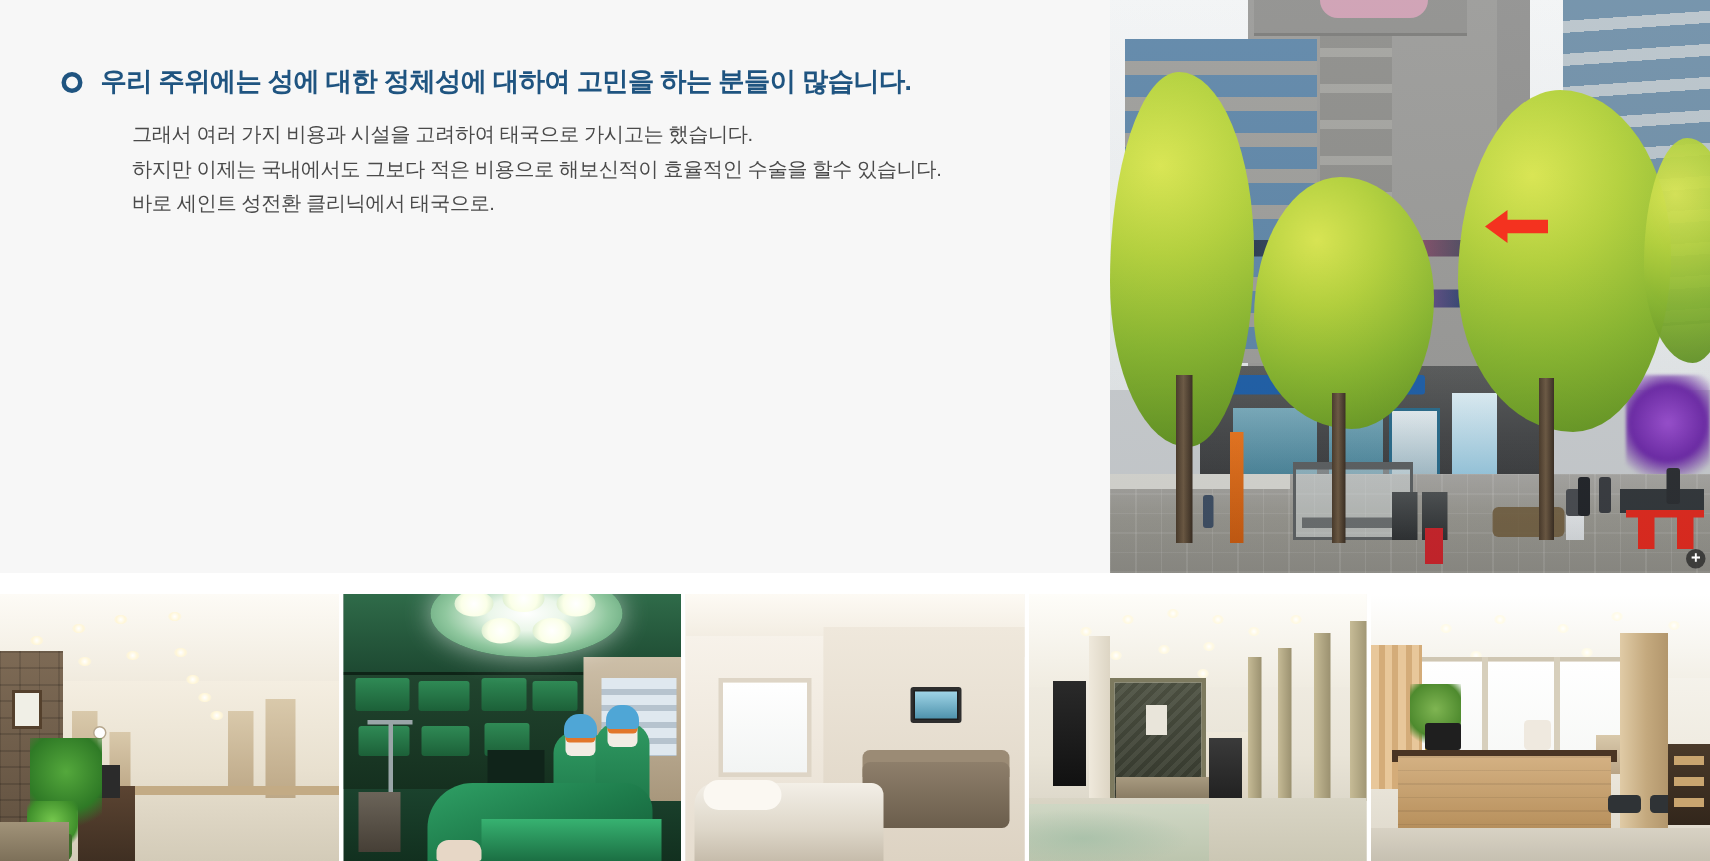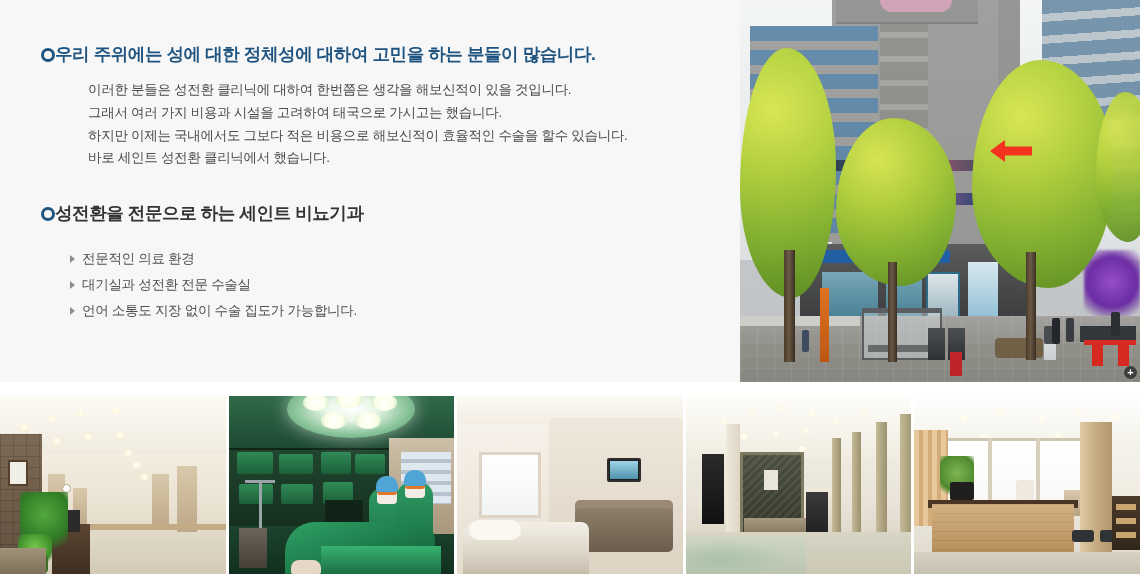--- a/index.html
+++ b/index.html
@@ -35,21 +35,21 @@
     background: #f7f7f7;
   }
 
   .block { position: absolute; }
   .block-1 { left: 0; top: 44px; width: 700px; }
   .block-2 { left: 0; top: 203px; width: 700px; }
 
   .heading-row {
     display: flex;
     align-items: center;
-    gap: 0;
+    gap: 12px;
     padding-left: 41px;
   }
 
   .ring-bullet {
     flex: 0 0 auto;
     width: 14px;
     height: 14px;
     border: 3px solid #1f5480;
     border-radius: 50%;
     background: transparent;
@@ -776,47 +776,26 @@
   <div class="top-section">
 
     <div class="info-panel">
 
       <div class="block block-1">
         <div class="heading-row">
           <span class="ring-bullet"></span>
           <span class="heading-1">우리 주위에는 성에 대한 정체성에 대하여 고민을 하는 분들이 많습니다.</span>
         </div>
         <ul class="para-list">
-          <li>이러한 분들은 성전환 클리닉에 대하여 한번쯤은 생각을 해보신적이 있을 것입니다.</li>
           <li>그래서 여러 가지 비용과 시설을 고려하여 태국으로 가시고는 했습니다.</li>
           <li>하지만 이제는 국내에서도 그보다 적은 비용으로 해보신적이 효율적인 수술을 할수 있습니다.</li>
-          <li>바로 세인트 성전환 클리닉에서 했습니다.</li>
+          <li>바로 세인트 성전환 클리닉에서 태국으로.</li>
         </ul>
       </div>
 
-      <div class="block block-2">
-        <div class="heading-row">
-          <span class="ring-bullet"></span>
-          <span class="heading-2">성전환을 전문으로 하는 세인트 비뇨기과</span>
-        </div>
-        <ul class="feature-list">
-          <li>
-            <span class="tri-bullet"></span>
-            <span>전문적인 의료 환경</span>
-          </li>
-          <li>
-            <span class="tri-bullet"></span>
-            <span>대기실과 성전환 전문 수술실</span>
-          </li>
-          <li>
-            <span class="tri-bullet"></span>
-            <span>언어 소통도 지장 없이 수술 집도가 가능합니다.</span>
-          </li>
-        </ul>
-      </div>
     </div>
 
     <div class="photo-frame">
       <div class="photo-scene">
         <div class="sky"></div>
         <div class="bldg-right"></div>
 
         <div class="bldg-main"></div>
         <div class="bldg-main-face"></div>
         <div class="bldg-main-side"></div>

